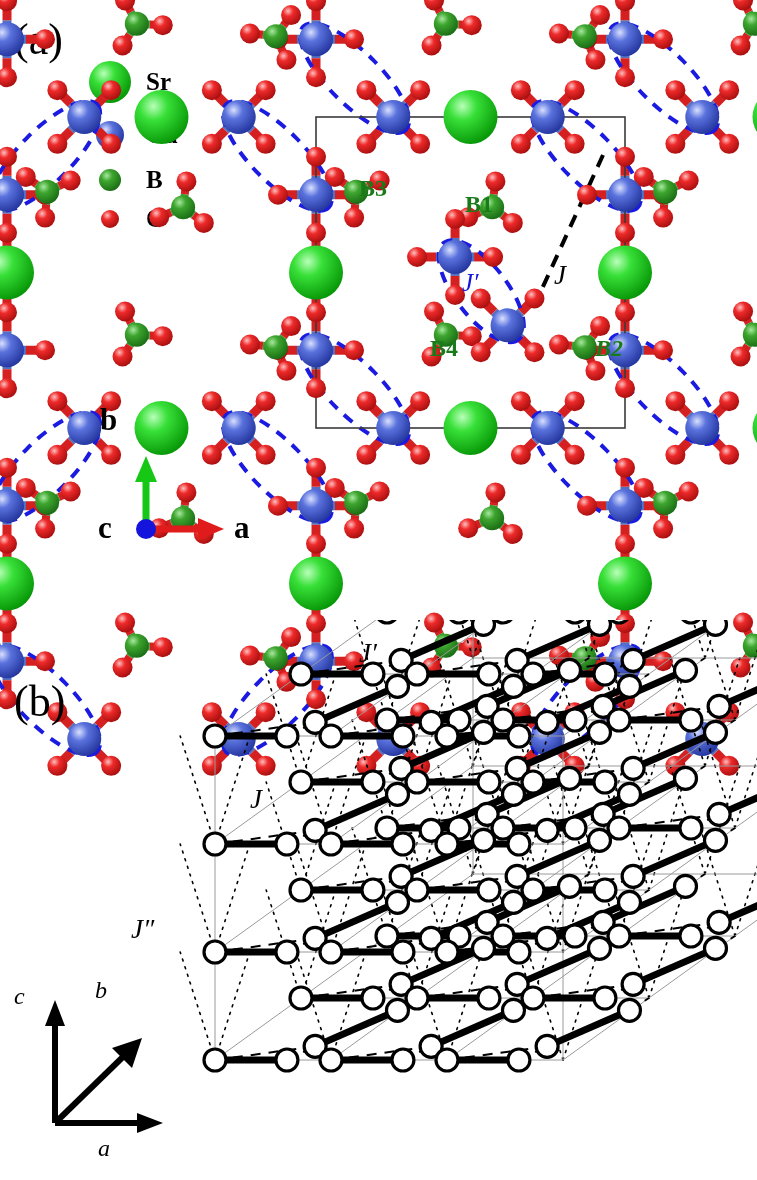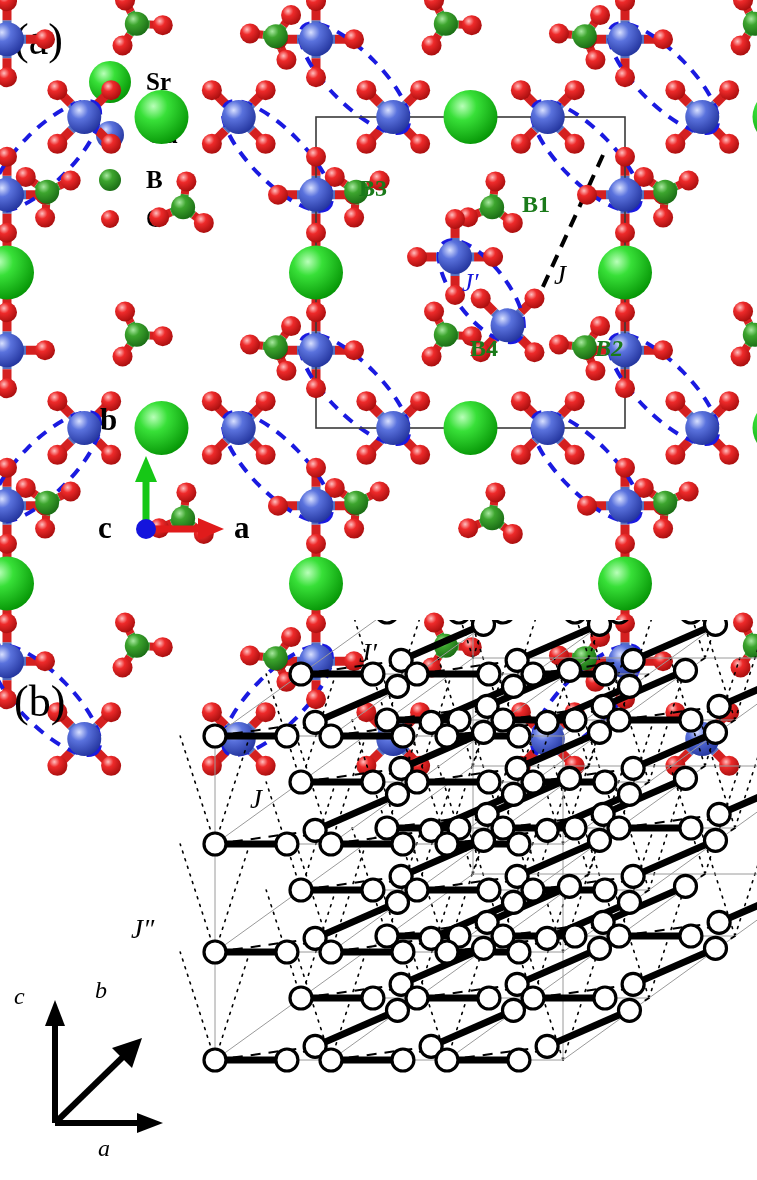--- a/index.html
+++ b/index.html
@@ -1042,24 +1042,24 @@
           <circle cx="779.5" cy="428" r="27" fill="url(#gSr)"></circle>
           <circle cx="625" cy="583.5" r="27" fill="url(#gSr)"></circle>
           <circle cx="779.5" cy="117" r="27" fill="url(#gSr)"></circle>
           <circle cx="625" cy="272.5" r="27" fill="url(#gSr)"></circle>
           <circle cx="779.5" cy="-194" r="27" fill="url(#gSr)"></circle>
           <circle cx="625" cy="-38.5" r="27" fill="url(#gSr)"></circle>
         </g>
       </g>
   </svg>
 
-  <div class="txt b-label" style="left:522px; top:192px;">B1</div>
+  <div class="txt b-label" style="left:465px; top:192px;">B1</div>
   <div class="txt b-label" style="left:595px; top:336px;font-style:italic;">B2</div>
   <div class="txt b-label" style="left:323px; top:176px;margin-left:36px;">B3</div>
-  <div class="txt b-label" style="left:430px; top:336px;margin-left:40px;">B4</div>
+  <div class="txt b-label" style="left:430px; top:336px;">B4</div>
 
   <div class="txt j-black" style="left:554px; top:262px;">J</div>
   <div class="txt j-blue" style="left:462px; top:270px;">J′</div>
 
   <svg class="svg-layer">
 
     <line x1="146" y1="529" x2="146" y2="474" stroke="#16c716" stroke-width="7"></line>
     <polygon points="146,456 135,482 157,482" fill="#16c716"></polygon>
 
     <line x1="146" y1="529" x2="205" y2="529" stroke="#e01b1b" stroke-width="7"></line>

